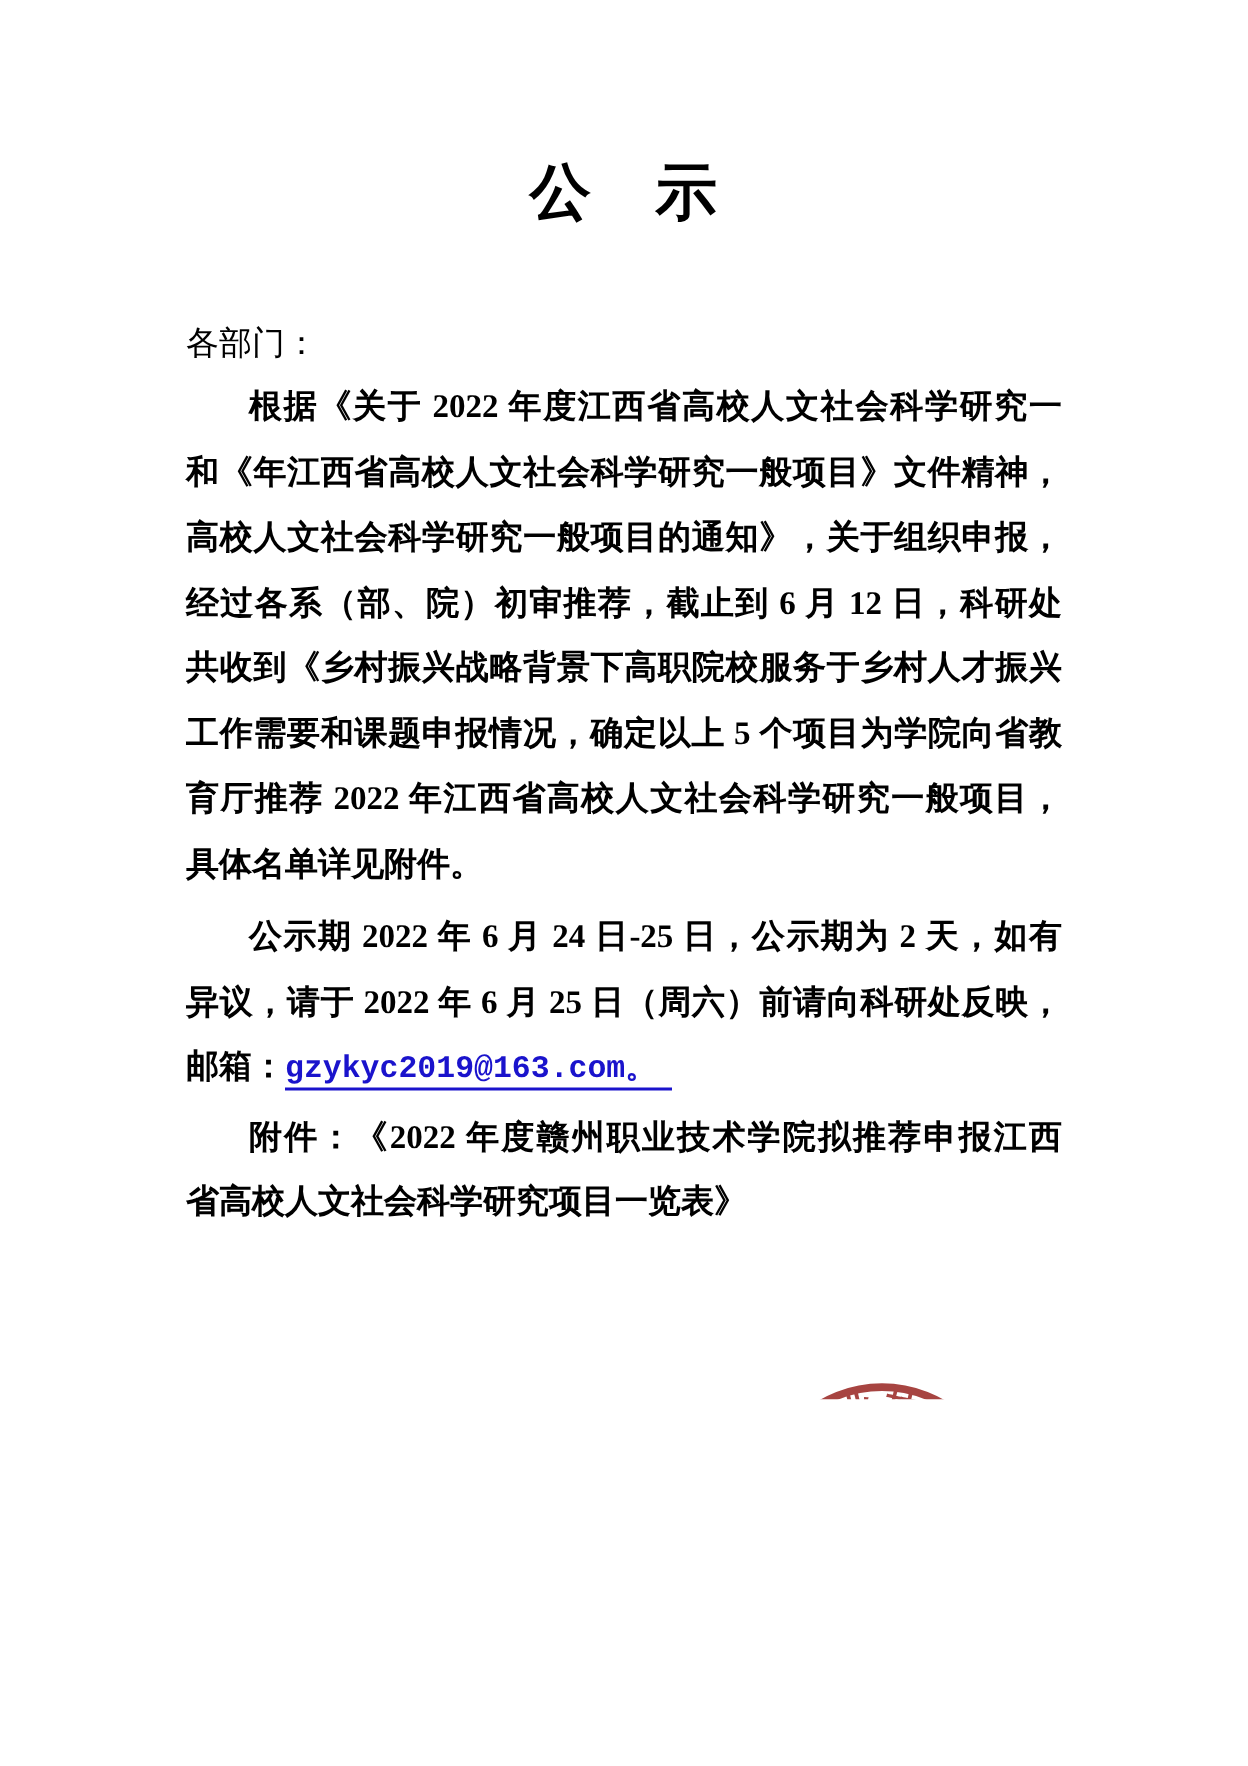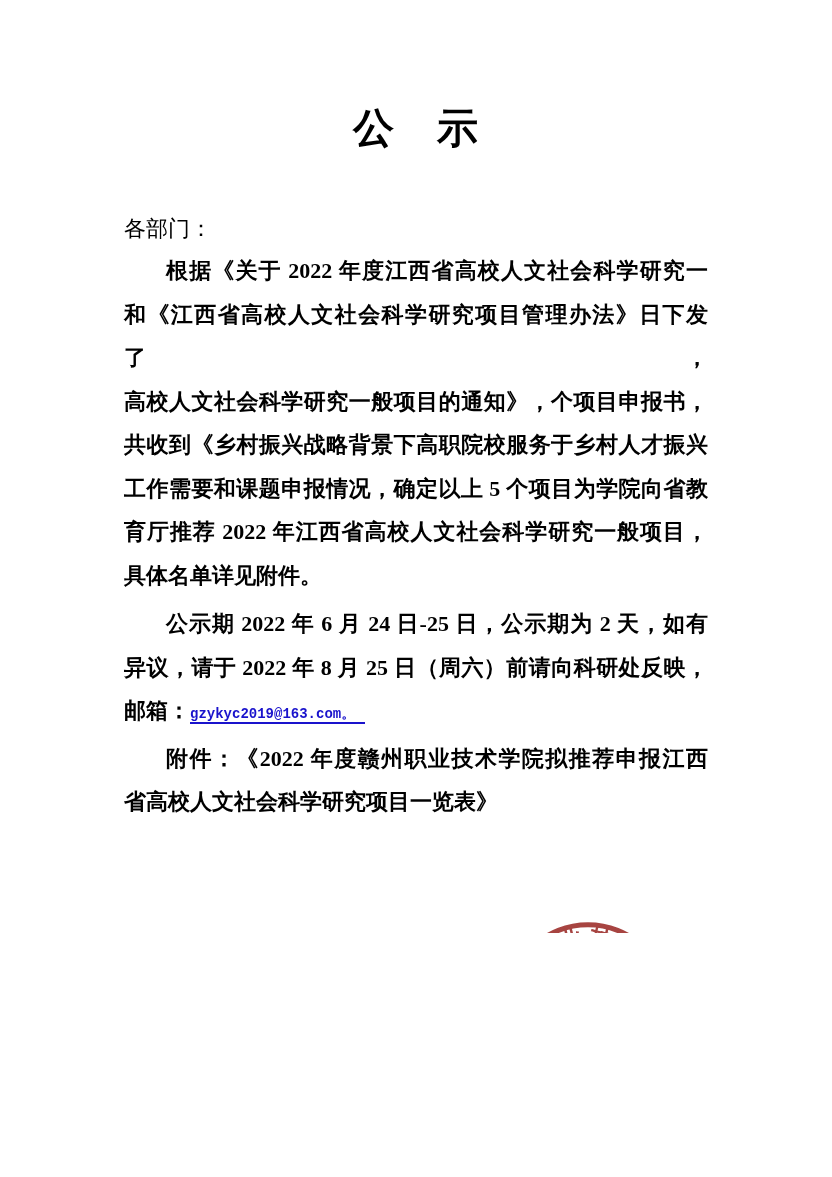--- a/index.html
+++ b/index.html
@@ -39,21 +39,21 @@
   }
   .ln.j { text-align-last: justify; }
   .ln.ind { text-indent: 42px; }
   .ln.end { text-align: right; text-align-last: left; }
   .email-link {
     color: #1a13cc;
     text-decoration: none;
     border-bottom: 2px solid #1a13cc;
     padding-right: 10px;
     font-family: "Liberation Mono", "DejaVu Sans Mono", monospace;
-    font-size: 14px;
+    font-size: 21px;
     margin-top: 13px;
   }
   .sig-dept {
     position: absolute;
     left: 540px;
     top: 1003px;
     font-size: 22px;
     line-height: 24px;
   }
   .sig-date {
@@ -80,31 +80,32 @@
 <div class="page">
 
   <h1 class="doc-title">公　示</h1>
 
   <div class="salutation">各部门：</div>
 
   <div class="content">
 
     <div class="para">
       <div class="ln j ind">根据《关于 2022 年度江西省高校人文社会科学研究一</div>
-      <div class="ln j">和《江西省高校人文社会科学研究项目管理办法》日下发了，</div>
-      <div class="ln j">高校人文社会科学研究一般项目的通知》，个项目申报书，</div>
+      <div class="ln j">和《年江西省高校人文社会科学研究一般项目》文件精神，</div>
+      <div class="ln j">高校人文社会科学研究一般项目的通知》，关于组织申报，</div>
+      <div class="ln j">经过各系（部、院）初审推荐，截止到 6 月 12 日，科研处</div>
       <div class="ln j">共收到《乡村振兴战略背景下高职院校服务于乡村人才振兴</div>
       <div class="ln j">工作需要和课题申报情况，确定以上 5 个项目为学院向省教</div>
       <div class="ln j">育厅推荐 2022 年江西省高校人文社会科学研究一般项目，</div>
       <div class="ln end">具体名单详见附件。</div>
     </div>
 
     <div class="para gap">
       <div class="ln j ind">公示期 2022 年 6 月 24 日-25 日，公示期为 2 天，如有</div>
-      <div class="ln j">异议，请于 2022 年 8 月 25 日（周六）前请向科研处反映，</div>
+      <div class="ln j">异议，请于 2022 年 6 月 25 日（周六）前请向科研处反映，</div>
       <div class="ln end">
         <span>邮箱：</span><a href="#" class="email-link">gzykyc2019@163.com。</a>
       </div>
     </div>
 
     <div class="para">
       <div class="ln j ind">附件：《2022 年度赣州职业技术学院拟推荐申报江西</div>
       <div class="ln end">省高校人文社会科学研究项目一览表》</div>
     </div>
 

